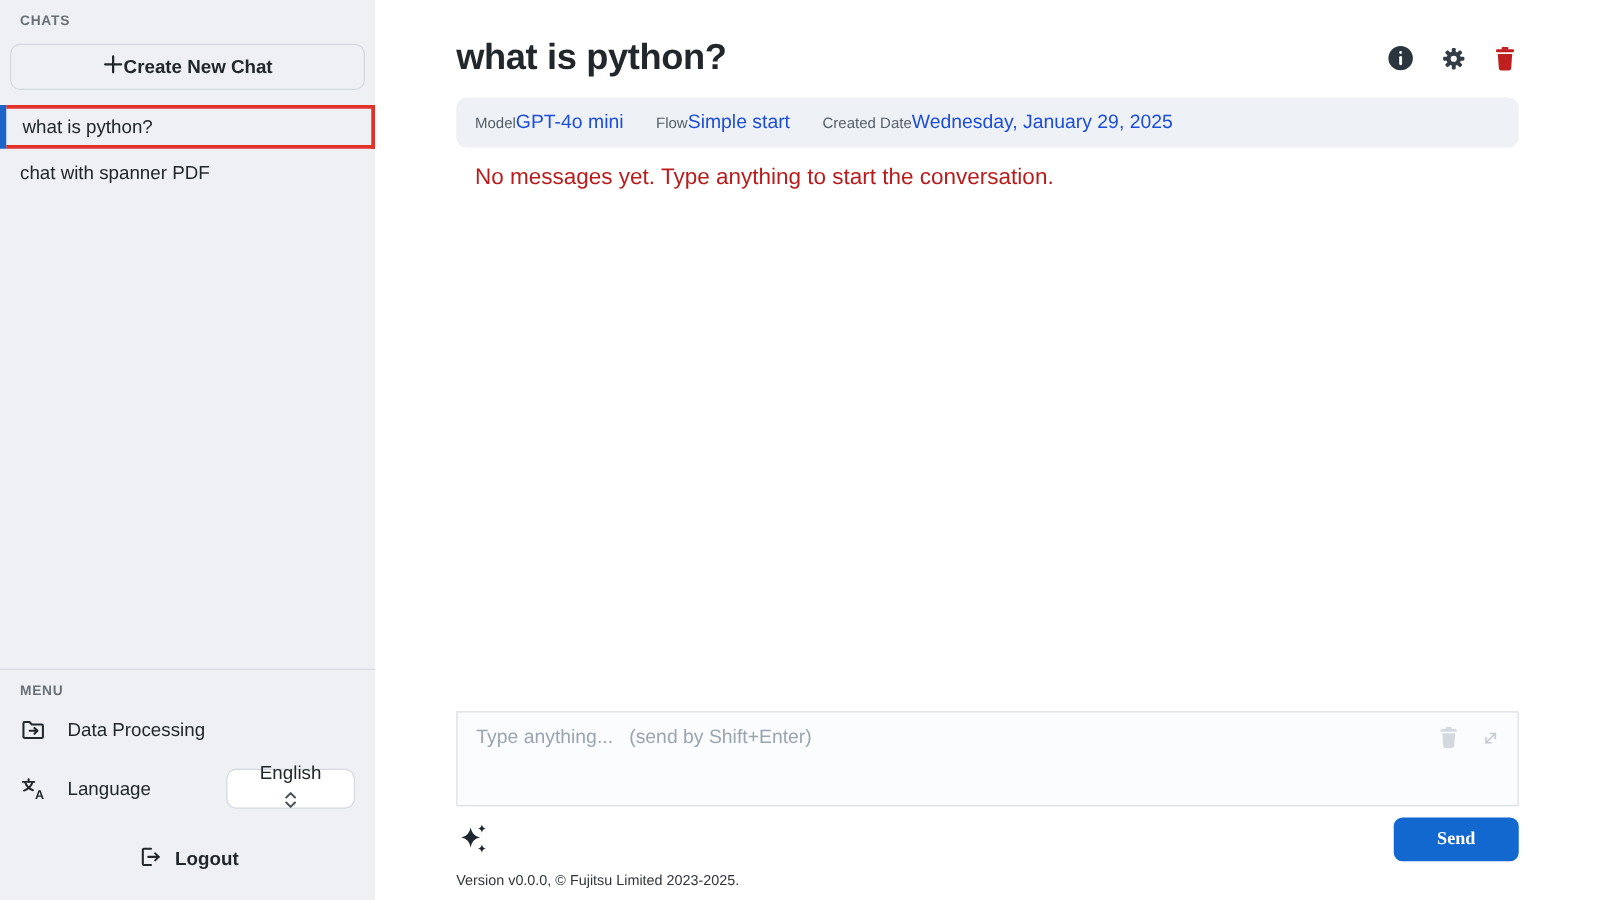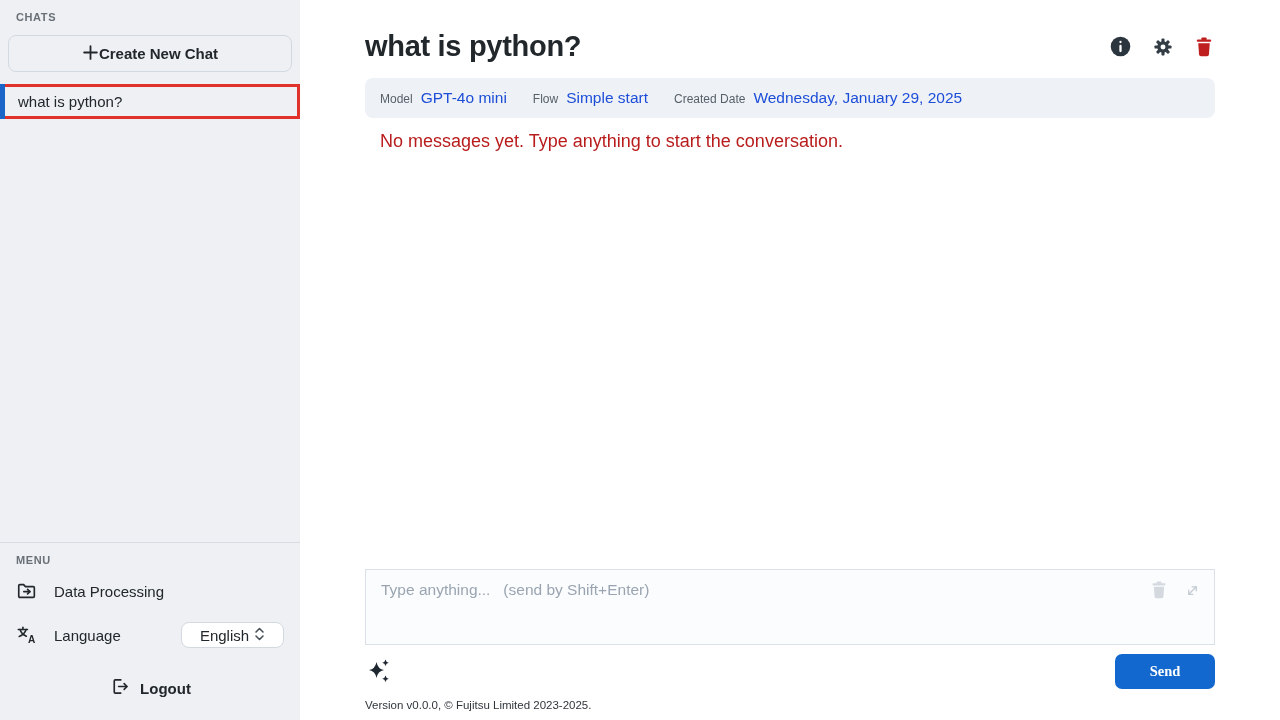--- a/index.html
+++ b/index.html
@@ -39,24 +39,24 @@
   }
   .chat-item + .chat-item { margin-top:3px; }
   .sidebar-spacer { flex:1; }
   .sidebar-divider { height:1px; background:#d8dce2; }
   .menu-item {
     display:flex; align-items:center; gap:16px; padding:10px 16px;
     font-size:15px; color:#21272a; cursor:pointer;
   }
   .menu-item .icon { width:22px; height:22px; display:flex; align-items:center; justify-content:center; }
   .language-select {
-    margin-left:auto; width:103px; height:26px; background:#ffffff;
+    margin-left:auto; width:103px; height:32px; background:#ffffff;
     border:1px solid #d3d9e0; border-radius:8px; cursor:pointer;
     display:flex; align-items:center; justify-content:center; gap:5px;
-    font-size:15px; color:#21272a;
+    font-size:15px; color:#21272a;flex-direction:column;
   }
   .logout-row {
     display:flex; align-items:center; justify-content:center; gap:10px;
     padding:18px 0 20px 0; font-size:15px; font-weight:bold; color:#21272a;
     cursor:pointer;
   }
 
   
   .main {
     flex:1; display:flex; flex-direction:column; padding:0 65px;
@@ -64,21 +64,21 @@
   .title-row {
     margin-top:30px; display:flex; align-items:center; justify-content:space-between;
   }
   .chat-title { font-size:29px; font-weight:bold; color:#21272a; letter-spacing:-.3px; }
   .title-actions { display:flex; align-items:center; gap:17px; }
   .icon-btn { background:none; border:none; cursor:pointer; padding:2px; display:flex; align-items:center; }
   .meta-bar {
     margin-top:15px; height:40px; background:#eef1f6; border-radius:8px;
     display:flex; align-items:center; padding:0 15px; gap:26px;
   }
-  .meta-group { display:flex; align-items:baseline; gap:8px; }
+  .meta-group { display:flex; align-items:baseline; }
   .meta-label { font-size:12px; color:#566069; }
   .meta-value { font-size:15.5px; color:#1d4ed8; }
   .empty-state {
     margin-top:13px; padding-left:15px; font-size:18px; color:#b91c1c;
   }
   .main-spacer { flex:1; }
   .input-box {
     position:relative; height:76px; border:1px solid #d9e0e8;
     border-radius:0; background:#fbfcfe;
   }
@@ -116,20 +116,23 @@
           <path d="M8 2v12M2 8h12" stroke="#21272a" stroke-width="1.7" stroke-linecap="round"></path>
         </svg>
     </span>
     <span>Create New Chat</span>
   </button>
 
   <div class="chat-list">
     <div class="chat-item selected">
       <span class="selected-bar"></span>
       <span>what is python?</span>
+    </div>
+    <div class="chat-item">
+      <span>chat with spanner PDF</span>
     </div>
   </div>
 
   <div class="sidebar-spacer"></div>
   <div class="sidebar-divider"></div>
 
   <div class="section-header">MENU</div>
 
   <div class="menu-item">
     <span class="icon">

